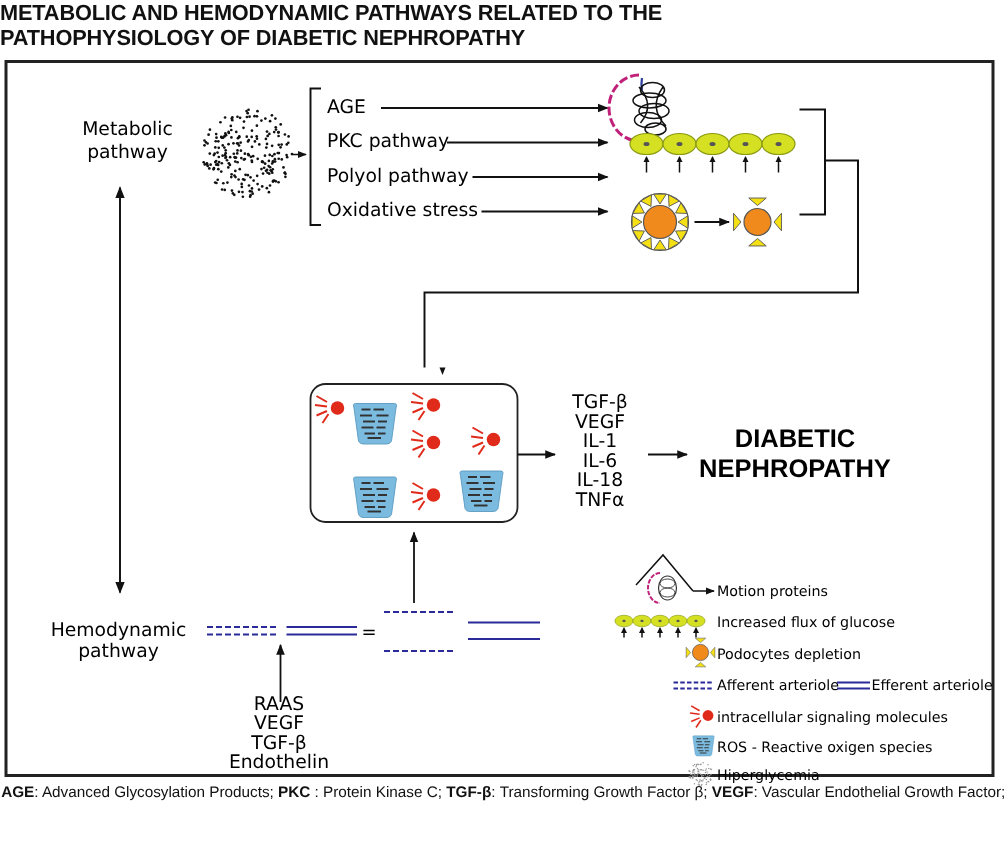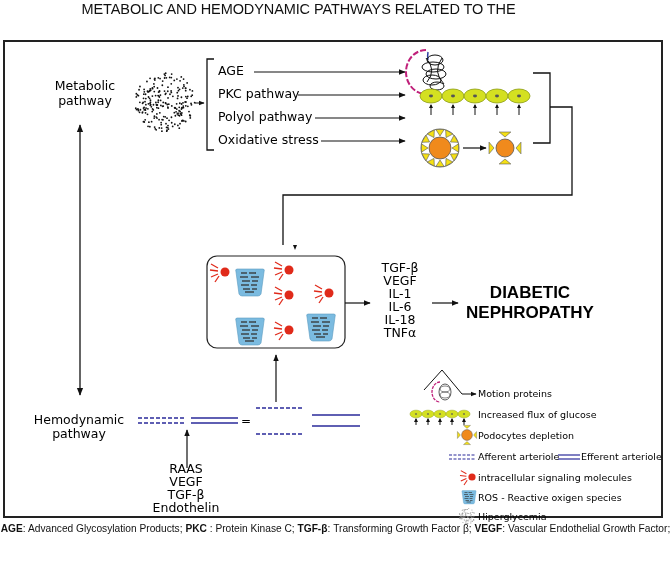--- a/index.html
+++ b/index.html
@@ -1,28 +1,29 @@
 <!DOCTYPE html>
 <html><head>
 <meta charset="utf-8">
 <style>
   html, body { margin: 0; padding: 0; background: #ffffff; }
   body { width: 671px; height: 565px; position: relative; overflow: hidden; font-family: "Liberation Sans", sans-serif; color: #111; }
-  .title { position: absolute; left: 0; width: 597px; text-align: center; font-weight: normal; font-size: 14.5px; line-height: 17px; top: 1px; letter-spacing: -0.1px; }
+  .title { position: absolute; left: 0; width: 597px; text-align: left; font-weight: bold; font-size: 14.5px; line-height: 17px; top: 1px; letter-spacing: -0.1px; }
   .frame { position: absolute; left: 3px; top: 40px; width: 660px; height: 478px; border: 2px solid #222; box-sizing: border-box; }
   svg.main { position: absolute; left: 0; top: 0; }
   .lbl { font-family: "DejaVu Sans", sans-serif; }
   .footer { position: absolute; left: 0; width: 671px; text-align: center; font-size: 10.2px; line-height: 15px; top: 521px; }
   .footer b { font-weight: bold; }
 </style>
 </head>
 <body>
 
 <div class="title">
   <div>METABOLIC AND HEMODYNAMIC PATHWAYS RELATED TO THE</div>
+  <div>PATHOPHYSIOLOGY OF DIABETIC NEPHROPATHY</div>
 </div>
 
 <div class="frame"></div>
 
 <svg class="main" width="671" height="565" viewBox="0 0 671 565">
   <defs>
     <marker id="ah" viewBox="0 0 10 10" refX="9" refY="5" markerWidth="6" markerHeight="6" orient="auto-start-reverse">
       <path d="M0,1 L10,5 L0,9 z" fill="#111"></path>
     </marker>
     <g id="cellShape">

